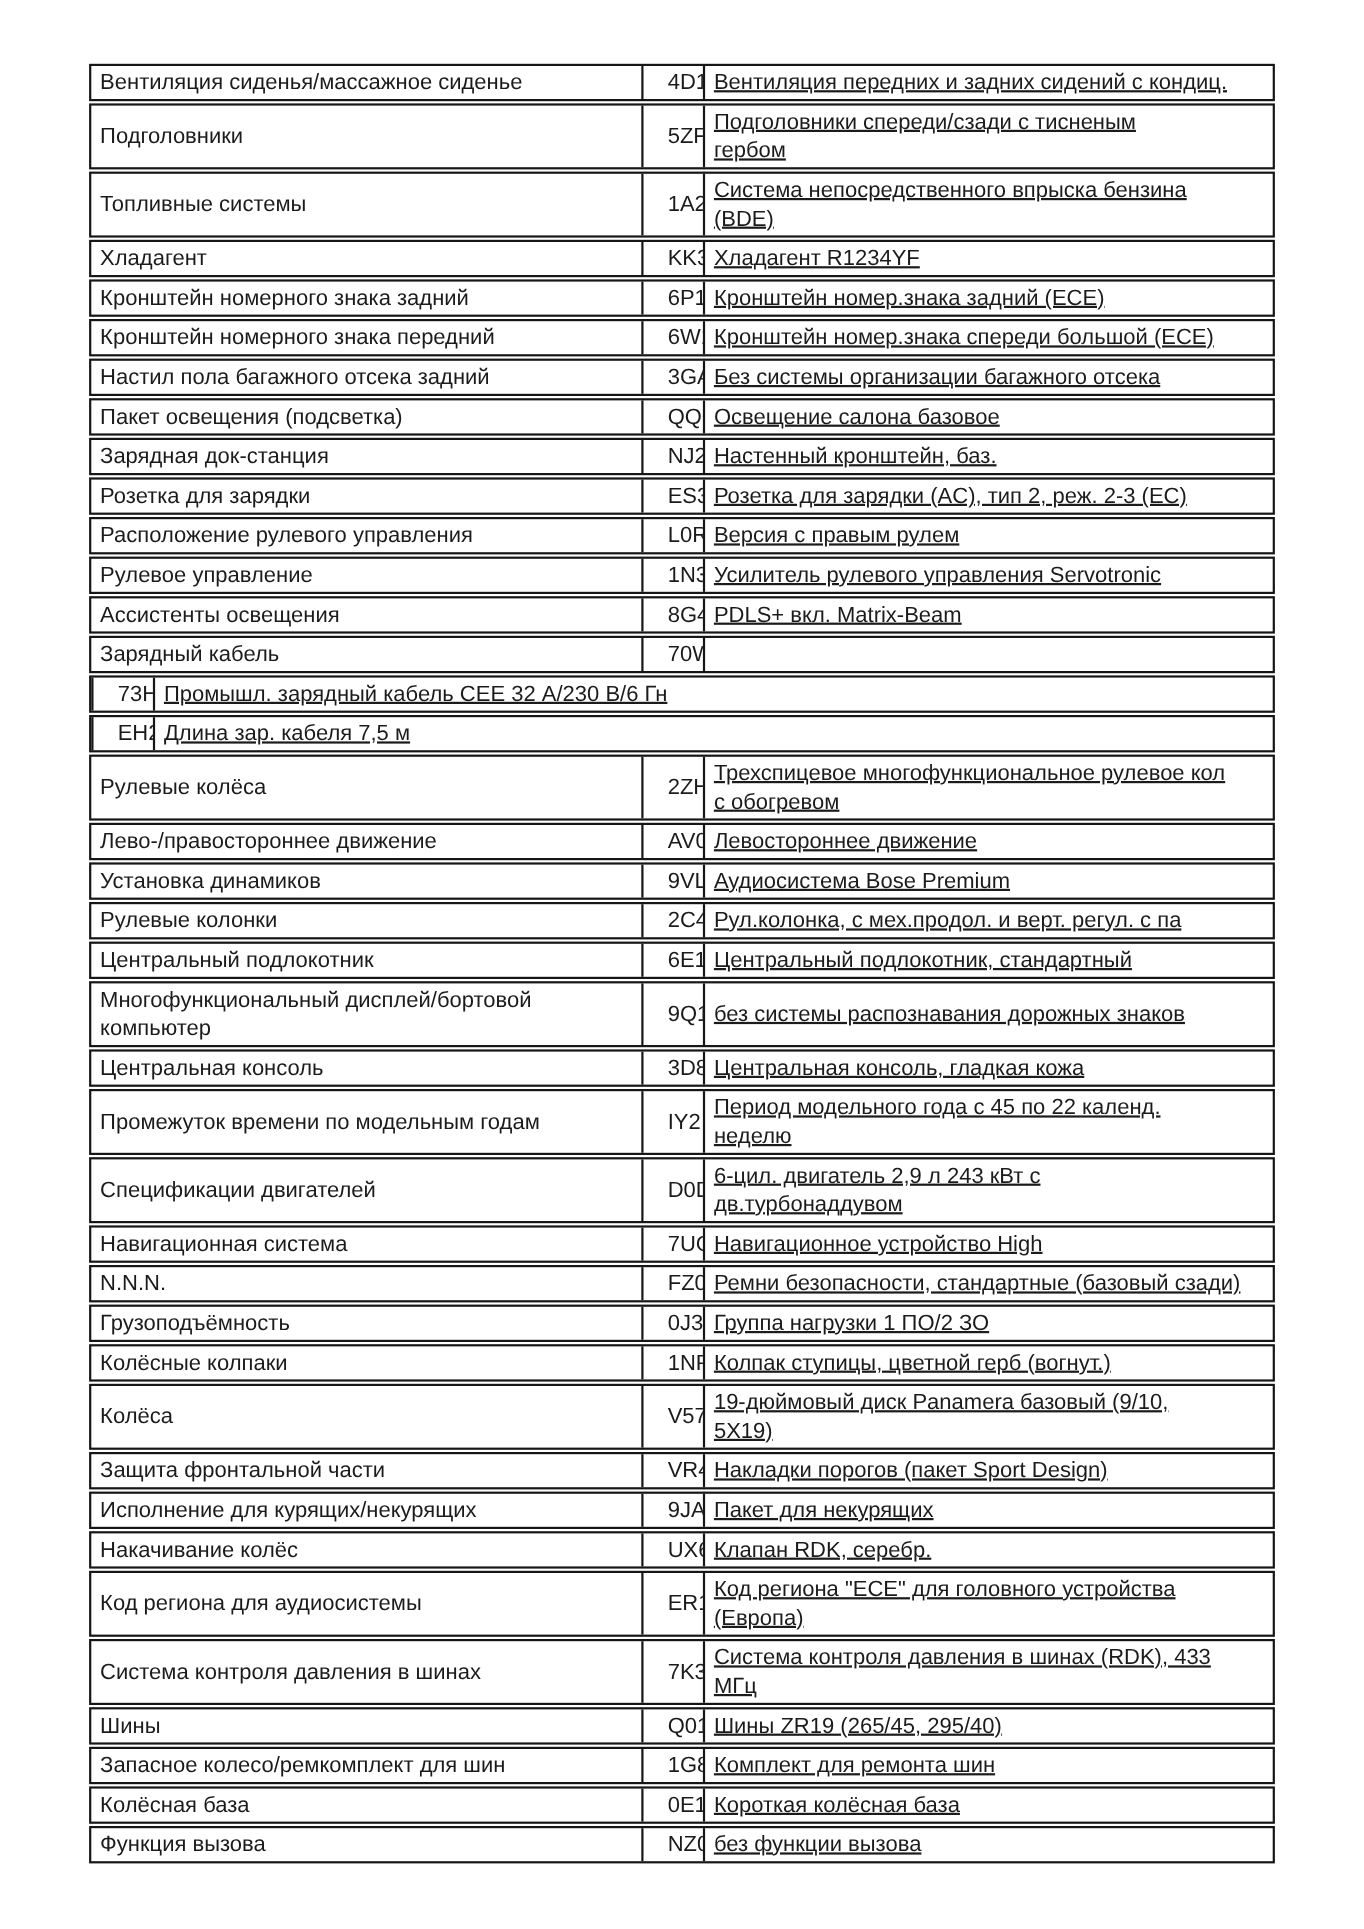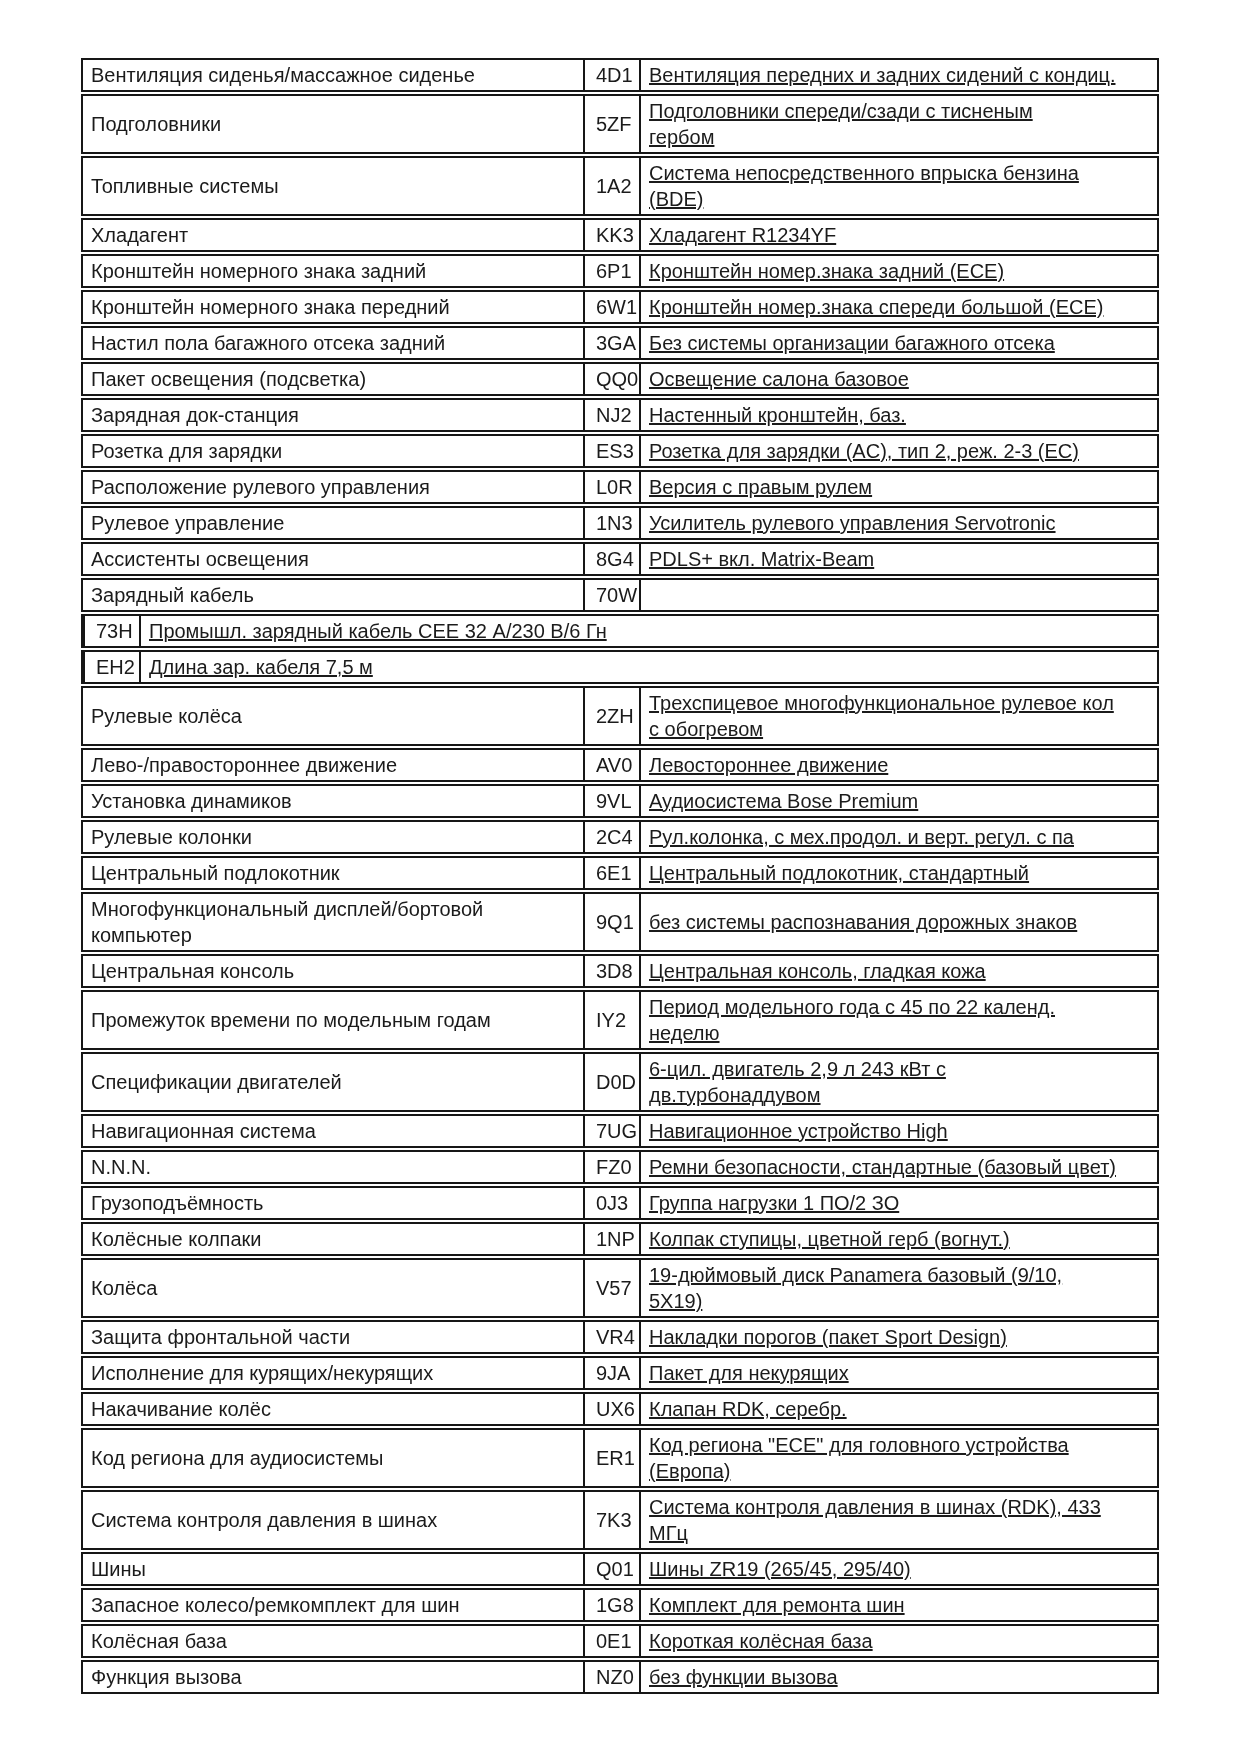--- a/index.html
+++ b/index.html
@@ -44,21 +44,21 @@
   .c1 {
     width: 500px;
     flex: 0 0 500px;
     padding-right: 18px;
   }
   .c2 {
     width: 58px;
     flex: 0 0 58px;
     border-left: 2px solid #161616;
     border-right: 2px solid #161616;
-    padding: 2px 11px;
+    padding: 2px 22px;
   }
   .c3 {
     flex: 1 1 auto;
     text-decoration: underline;
   }
 </style>
 </head>
 <body>
 
 <div class="page">
@@ -192,21 +192,21 @@
 дв.турбонаддувом</div>
       </div>
       <div class="row">
         <div class="cell c1">Навигационная система</div>
         <div class="cell c2">7UG</div>
         <div class="cell c3">Навигационное устройство High</div>
       </div>
       <div class="row">
         <div class="cell c1">N.N.N.</div>
         <div class="cell c2">FZ0</div>
-        <div class="cell c3">Ремни безопасности, стандартные (базовый цвет)</div>
+        <div class="cell c3">Ремни безопасности, стандартные (базовый сзади)</div>
       </div>
       <div class="row">
         <div class="cell c1">Грузоподъёмность</div>
         <div class="cell c2">0J3</div>
         <div class="cell c3">Группа нагрузки 1 ПО/2 ЗО</div>
       </div>
       <div class="row">
         <div class="cell c1">Колёсные колпаки</div>
         <div class="cell c2">1NP</div>
         <div class="cell c3">Колпак ступицы, цветной герб (вогнут.)</div>

